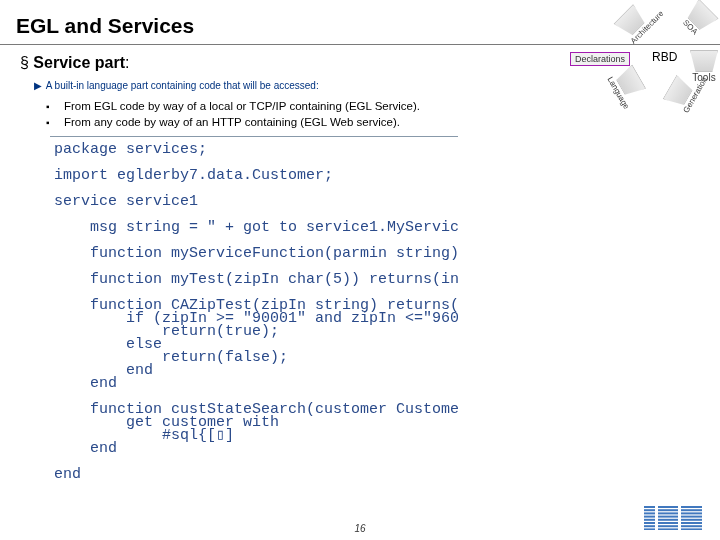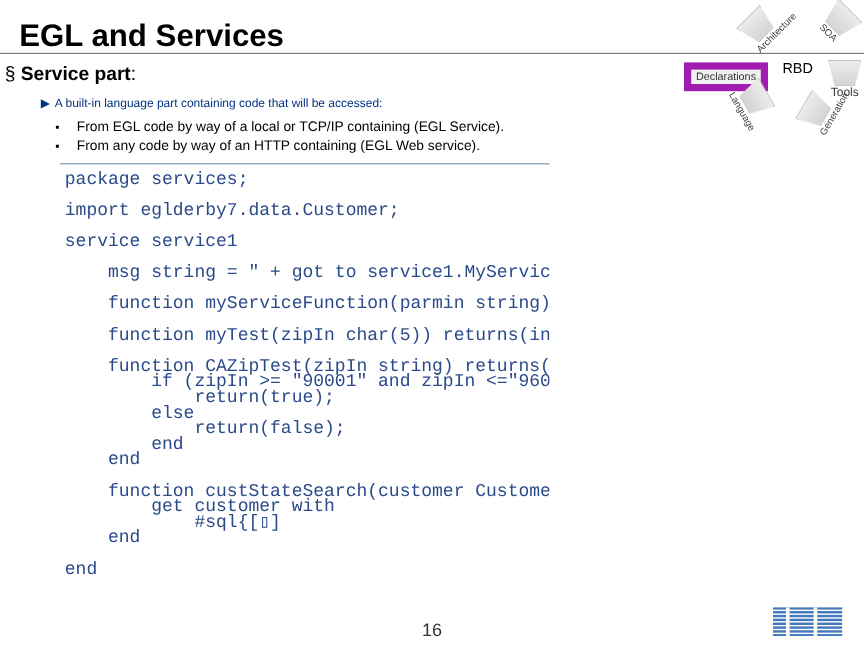--- a/index.html
+++ b/index.html
@@ -9,36 +9,36 @@
     height: 540px;
     font-family: Arial, Helvetica, sans-serif;
     background: #fff;
     position: relative;
     overflow: hidden;
   }
   .title {
     position: absolute;
     top: 14px;
     left: 16px;
-    font-size: 26px;
+    font-size: 21px;
     font-weight: bold;
     color: #000;
   }
   .top-divider {
     position: absolute;
     top: 44px;
     left: 0;
     right: 0;
     height: 1px;
     background: #7a7a7a;
   }
   .subhead {
     position: absolute;
     top: 54px;
-    left: 4px;
+    left: 20px;
     font-size: 16px;
     color: #000;
   }
   .subhead .sq {
     font-family: Arial;
   }
   .subhead .bold { font-weight: bold; }
   .bullet-line {
     position: absolute;
     top: 80px;
@@ -85,22 +85,23 @@
     line-height: 13px;
     padding: 6px 4px 4px 4px;
     white-space: pre;
     overflow: hidden;
   }
   .slide-num {
     position: absolute;
     bottom: 6px;
     left: 50%;
     transform: translateX(-50%);
-    font-size: 15px;
+    font-size: 10px;
     color: #333;
+    font-style: italic;
   }
   
   .wedge-wrap {
     position: absolute;
     top: 4px;
     right: 8px;
     width: 100px;
     height: 100px;
   }
   .wedge {
@@ -113,21 +114,21 @@
   .w-top-right { top: 0;  right: 0; transform: rotate(45deg); }
   .w-right     { top: 46px; right: -6px; font-size: 10px; }
   .w-left      { top: 68px; left: -2px; transform: rotate(60deg); }
   .w-bottom    { top: 70px; right: 6px; transform: rotate(-60deg); }
   .w-decl {
     position: absolute;
     top: 48px;
     left: -42px;
     font-size: 9px;
     background: #f1f1f1;
-    border: 6px solid #a21caf;
+    border: 1px solid #a21caf;
     padding: 1px 4px;
     color: #333;
   }
   .w-rbd {
     position: absolute;
     top: 46px;
     left: 40px;
     font-size: 12px;
     font-weight: normal;
     color: #000;

